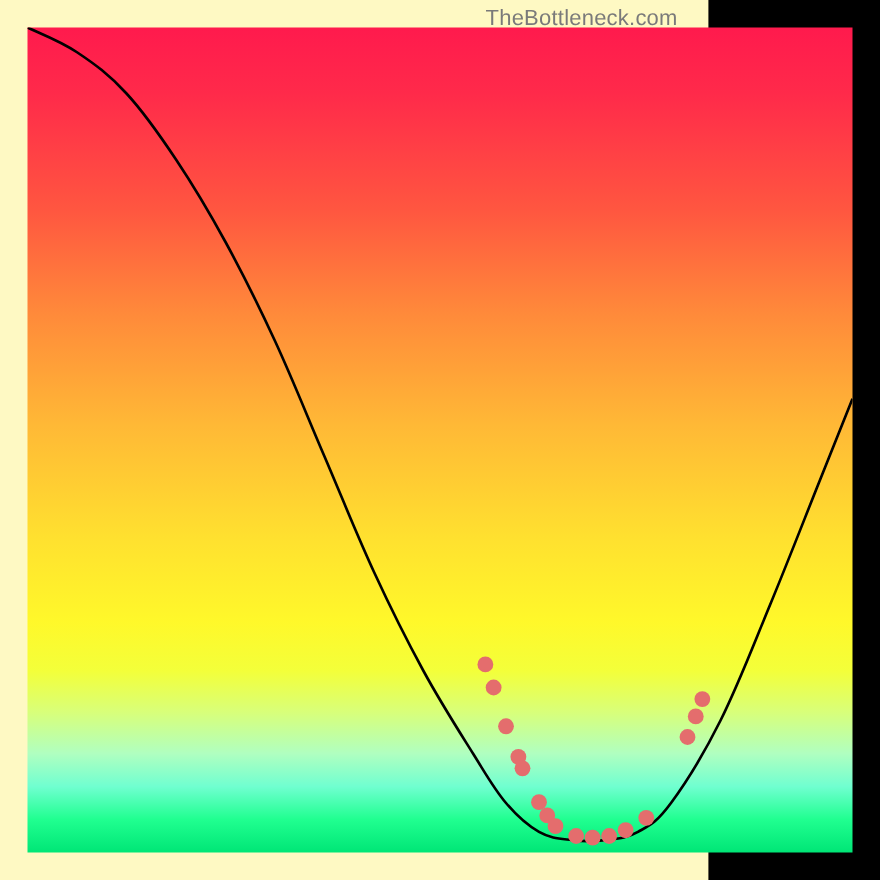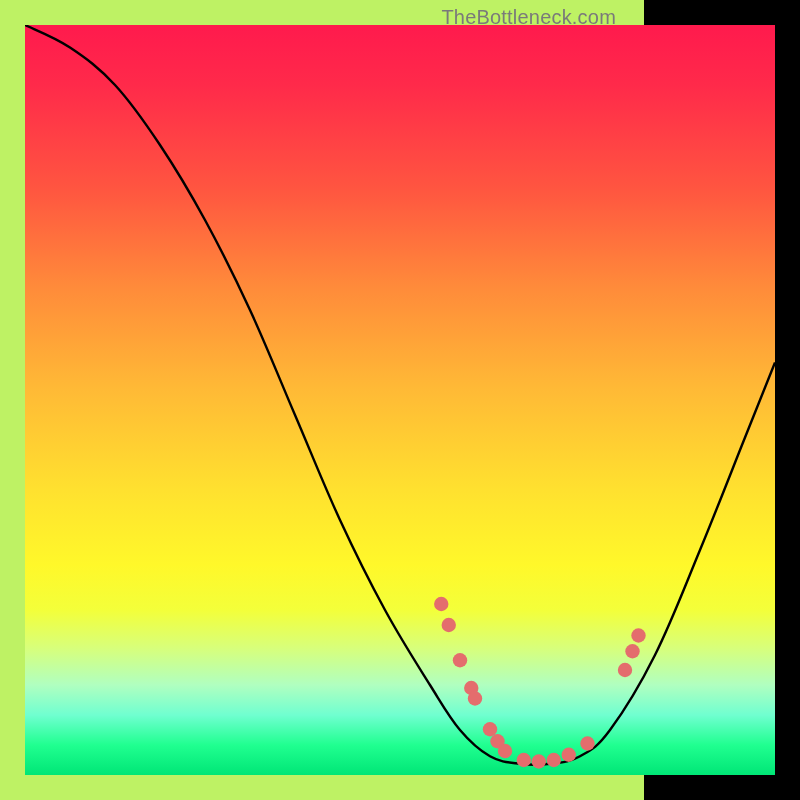--- a/index.html
+++ b/index.html
@@ -8,21 +8,21 @@
     width: 800px;
     height: 800px;
     background: #000;
     overflow: hidden;
     font-family: Arial, Helvetica, sans-serif;
   }
   .stage {
     position: relative;
     width: 644px;
     height: 800px;
-    background: #bef264;
+    background: #fef9c3;
   }
   .plot {
     position: absolute;
     left: 25px;
     top: 25px;
     width: 750px;
     height: 750px;
     background: linear-gradient(to bottom,
       #ff1a4d 0%,
       #ff2a4a 8%,

